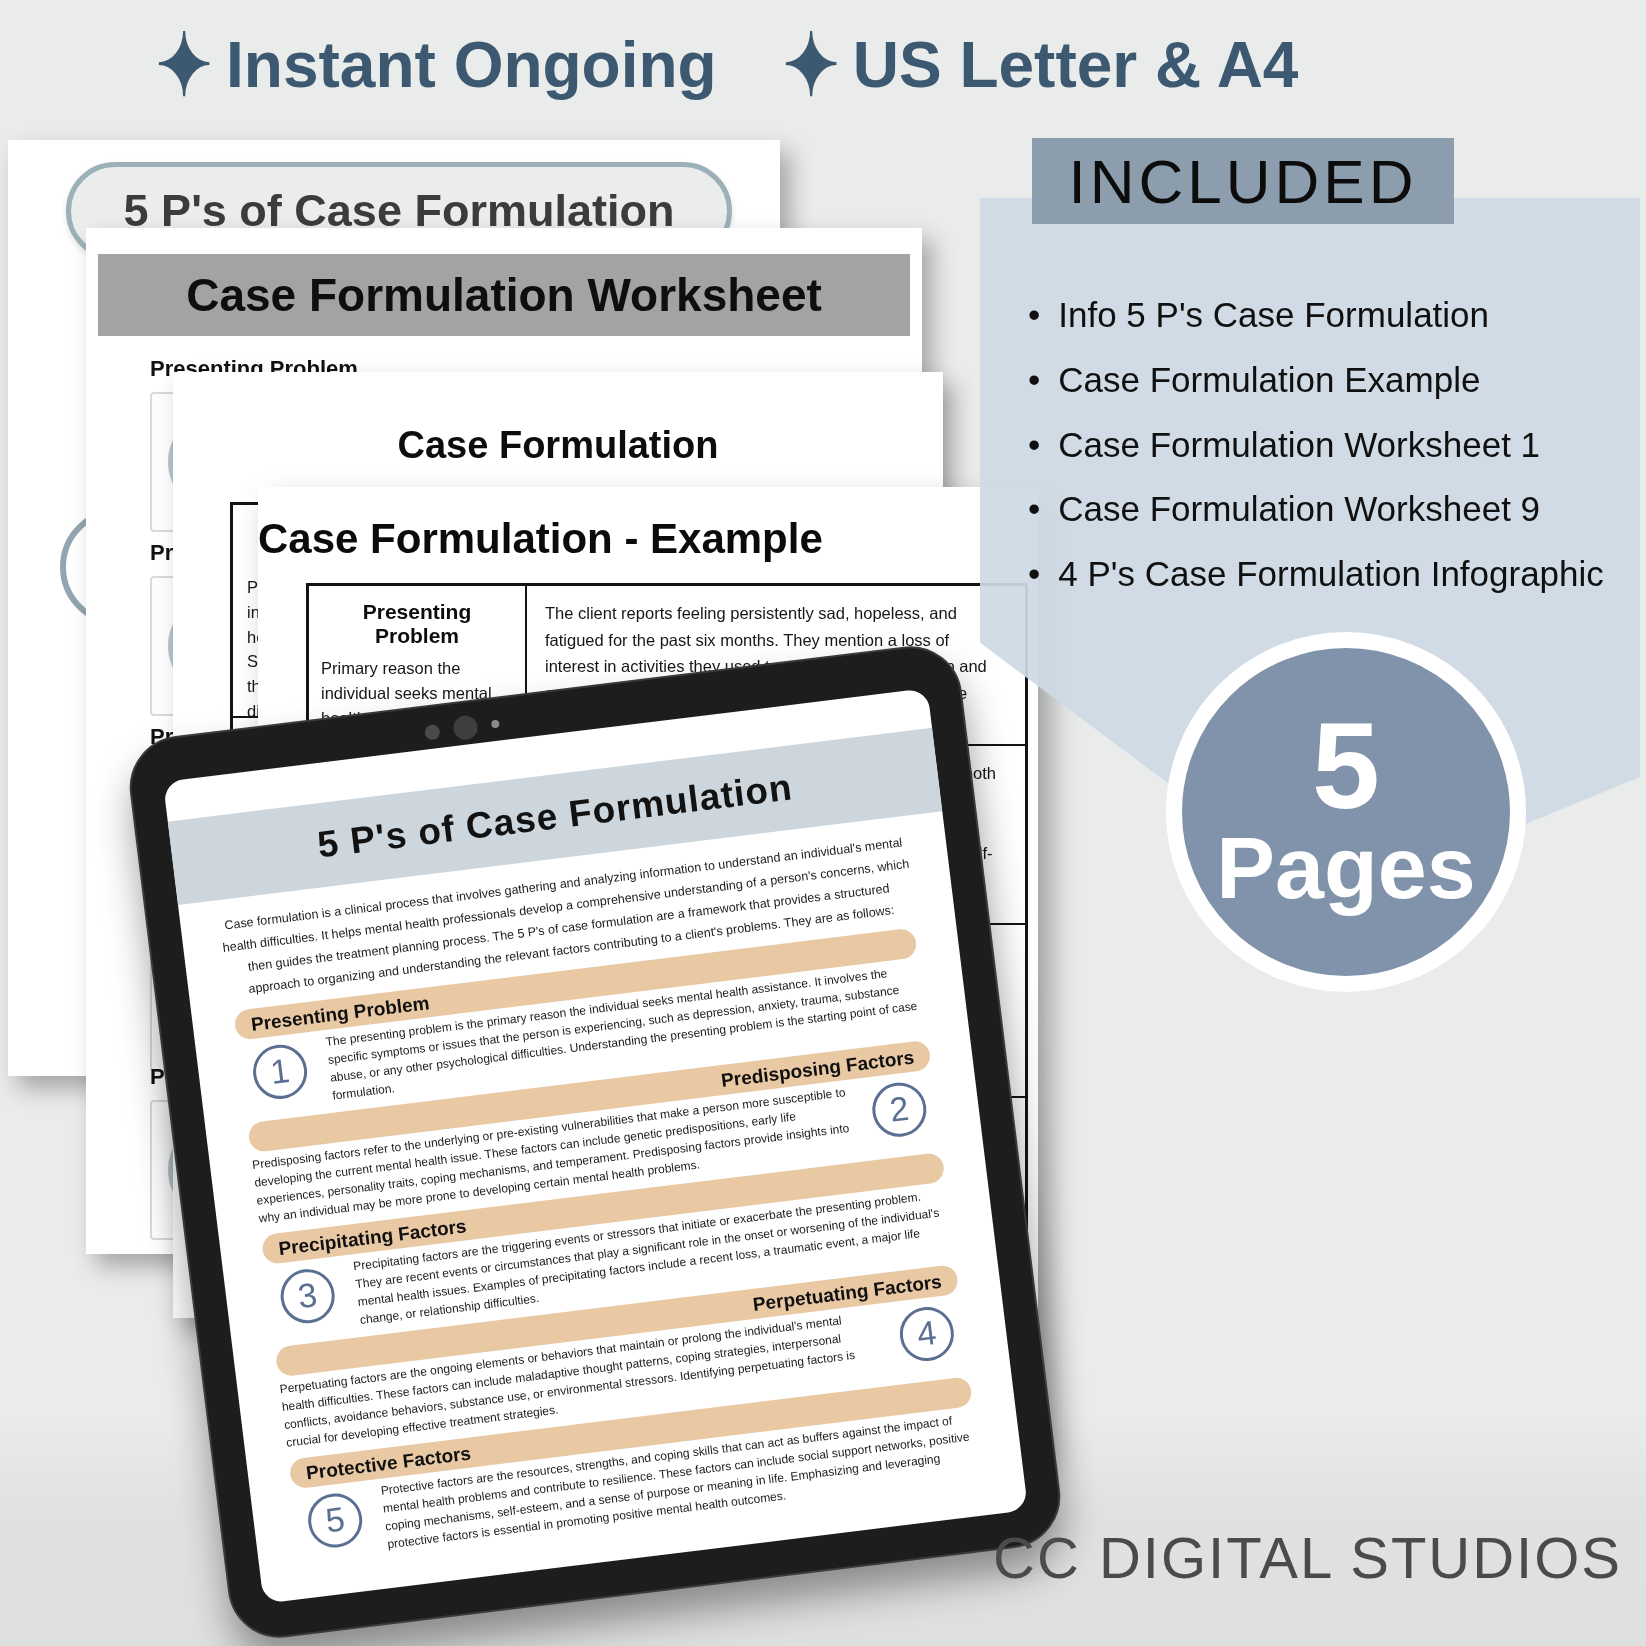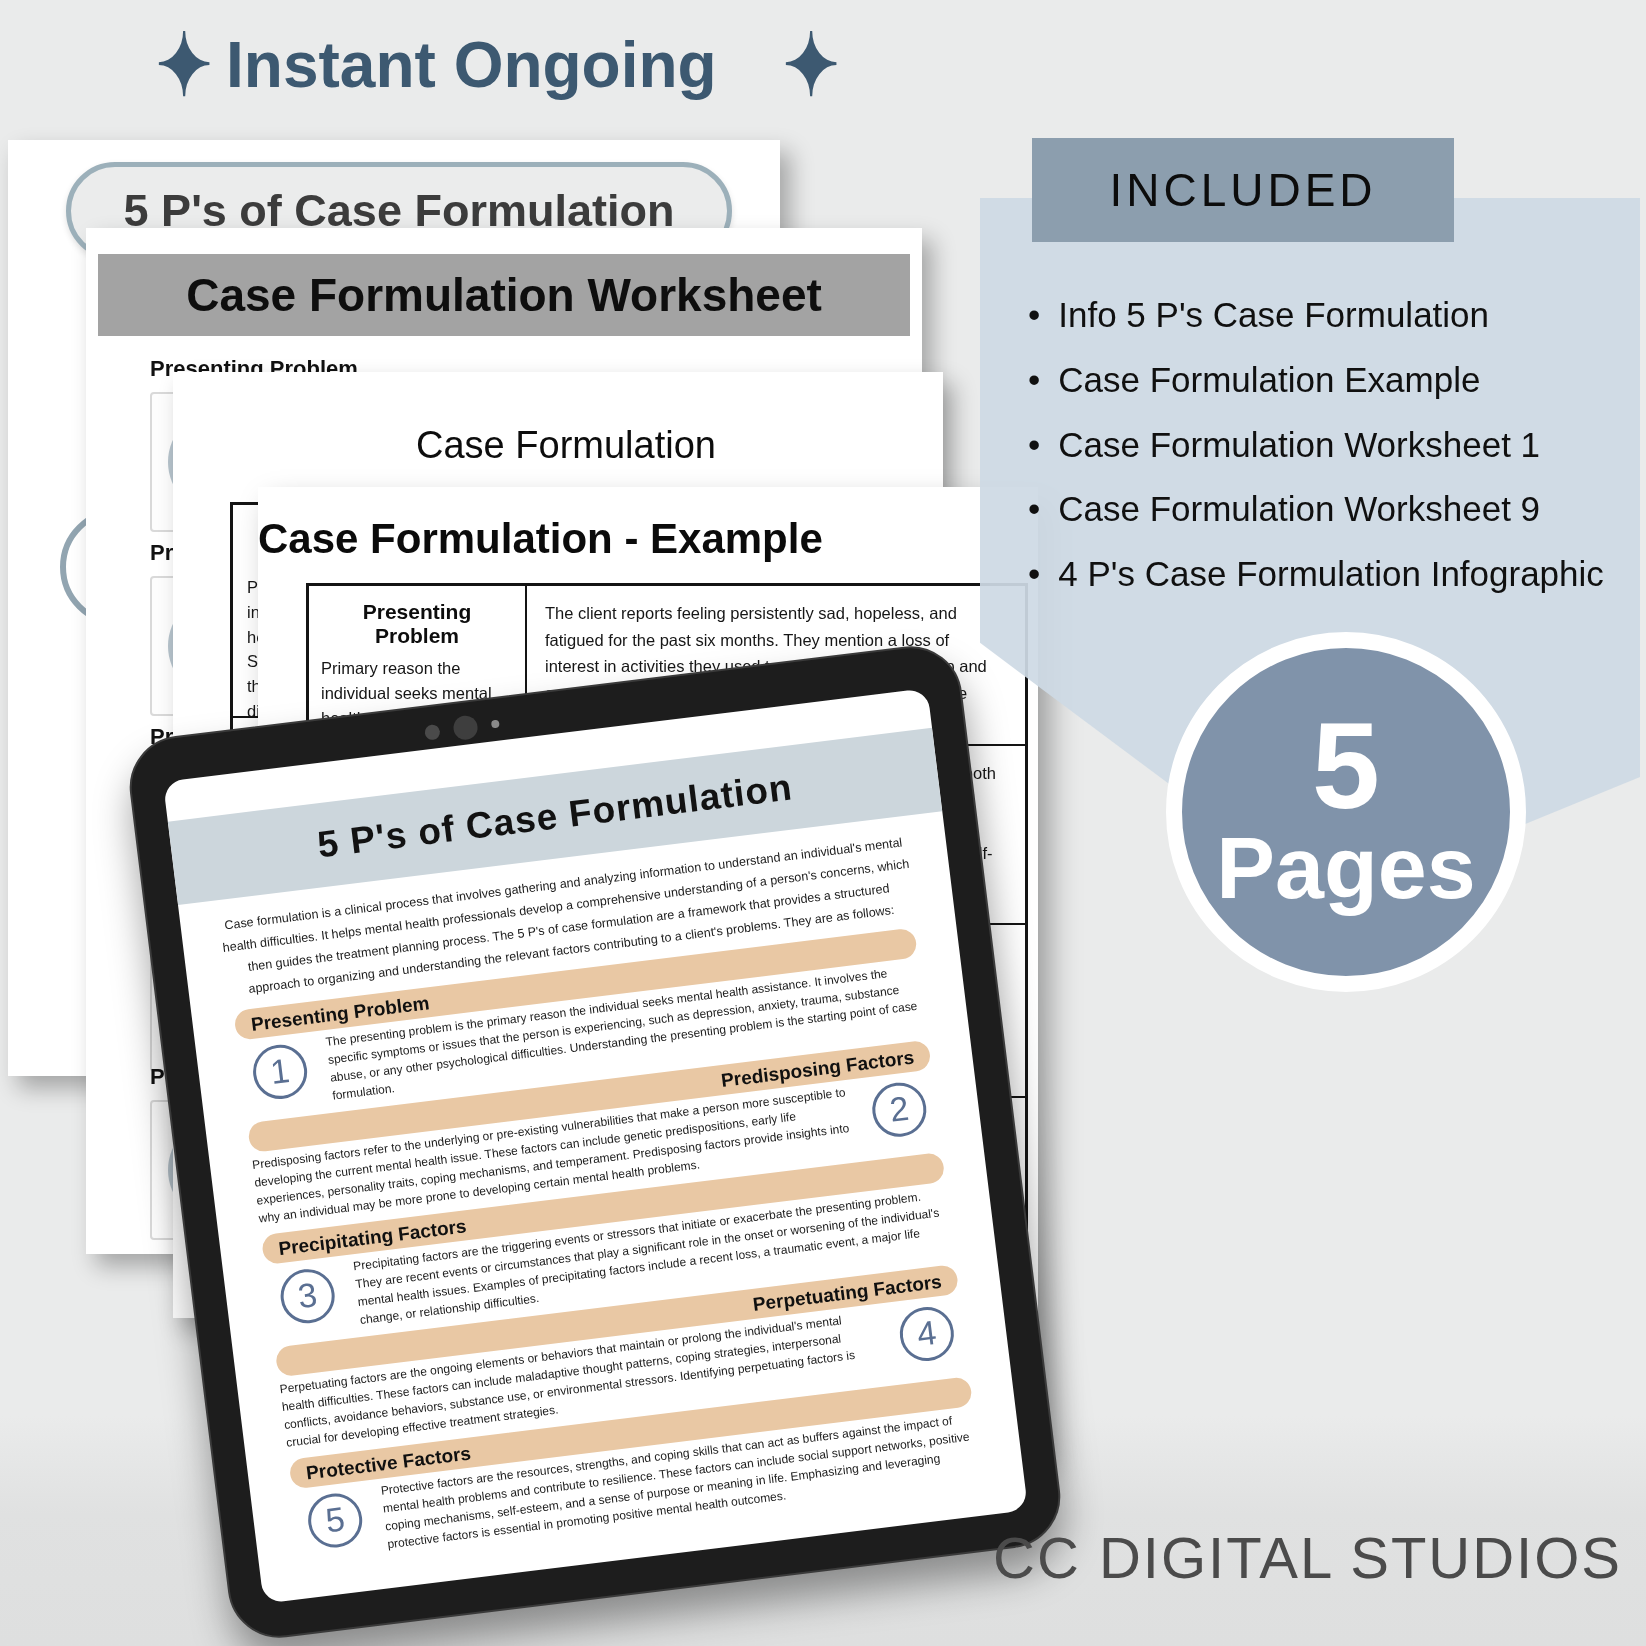--- a/index.html
+++ b/index.html
@@ -23,21 +23,21 @@
 
   #pageB{left:86px;top:228px;width:836px;height:1026px;}
   .pb-band{position:absolute;left:12px;top:26px;right:12px;height:82px;background:#a3a3a3;
     display:flex;align-items:center;justify-content:center;font-size:46px;font-weight:bold;color:#0e0e0e;}
   .pb-row{position:absolute;left:64px;right:56px;}
   .pb-label{font-size:22px;font-weight:bold;color:#111;}
   .pb-box{margin-top:10px;height:140px;border:2px solid #d9d9d9;background:#fdfdfd;border-radius:4px;position:relative;}
   .pb-circle{position:absolute;left:16px;top:16px;width:104px;height:104px;border-radius:50%;background:#b7c4cd;}
 
   #pageC{left:173px;top:372px;width:770px;height:946px;}
-  .pc-title{position:absolute;left:8px;top:52px;width:100%;text-align:center;font-size:38px;font-weight:normal;color:#0d0d0d;}
+  .pc-title{position:absolute;left:0;top:52px;width:100%;text-align:center;font-size:38px;font-weight:bold;color:#0d0d0d;}
   .pc-table{position:absolute;left:57px;top:130px;width:706px;height:783px;border:3px solid #141414;
     display:grid;grid-template-columns:212px 1fr;grid-template-rows:213px 215px 140px 140px auto;}
   .pc-table .cl{border-bottom:2px solid #141414;border-right:2px solid #141414;padding:16px 14px;}
   .pc-table .cr{border-bottom:2px solid #141414;}
   .pc-table .last{border-bottom:none;}
   .cell-h{font-size:20px;font-weight:bold;text-align:center;color:#0d0d0d;margin-bottom:8px;}
   .cell-d{font-size:16.5px;line-height:1.5;color:#161616;}
 
   #pageD{left:258px;top:487px;width:780px;height:968px;box-shadow:12px 16px 28px rgba(0,0,0,.34);}
   .pd-title{position:absolute;left:0;top:28px;width:100%;text-align:left;font-size:42px;font-weight:bold;color:#0b0b0b;}
@@ -45,22 +45,22 @@
     display:grid;grid-template-columns:218px 1fr;grid-template-rows:160px 179px 173px 184px auto;}
   .pd-table .cl{border-bottom:2px solid #141414;border-right:2px solid #141414;padding:14px 12px;}
   .pd-table .cr{border-bottom:2px solid #141414;padding:14px 18px;}
   .pd-table .last{border-bottom:none;}
   .cell-e{font-size:16.5px;line-height:1.62;color:#161616;}
   .pd-table .cell-h{font-size:21px;}
 
   
   .inc-box{position:absolute;left:980px;top:198px;width:660px;height:706px;background:rgba(206,217,228,.93);
     clip-path:polygon(0 0,100% 0,100% 82%,53% 100%,0 63%);}
-  .inc-band{position:absolute;left:1032px;top:138px;width:422px;height:104px;background:#8c9eae;
-    display:flex;align-items:center;justify-content:center;font-size:46px;letter-spacing:4px;color:#0c0c0c;}
+  .inc-band{position:absolute;left:1032px;top:138px;width:422px;height:86px;background:#8c9eae;
+    display:flex;align-items:center;justify-content:center;font-size:62px;letter-spacing:4px;color:#0c0c0c;}
   .inc-list{position:absolute;left:1028px;top:290px;width:600px;display:flex;flex-direction:column;gap:14px;}
   .inc-item{display:flex;gap:18px;font-size:35px;line-height:1.45;color:#101010;}
   .inc-item .bullet{flex:0 0 auto;font-size:35px;}
 
   
   .badge{position:absolute;left:1166px;top:632px;width:360px;height:360px;border-radius:50%;
     background:#8093aa;border:16px solid #ffffff;display:flex;flex-direction:column;
     align-items:center;justify-content:center;color:#fff;font-family:"DejaVu Serif",serif;font-weight:bold;}
   .badge .b5{font-size:122px;line-height:.9;}
   .badge .bp{font-size:88px;line-height:1;margin-top:2px;}
@@ -94,20 +94,21 @@
 
 <div id="canvas">
 
   <div class="hdr">
     <div class="hdr-badge">
       <span class="star">✦</span>
       <span>Instant Ongoing</span>
     </div>
     <div class="hdr-badge">
       <span class="star">✦</span>
+      <span>US Letter &amp; A4</span>
     </div>
   </div>
 
   <div class="page" id="pageA">
     <div class="pill">5 P's of Case Formulation</div>
     <div class="circle-p">P</div>
   </div>
 
   <div class="page" id="pageB">
     <div class="pb-band">Case Formulation Worksheet</div>

